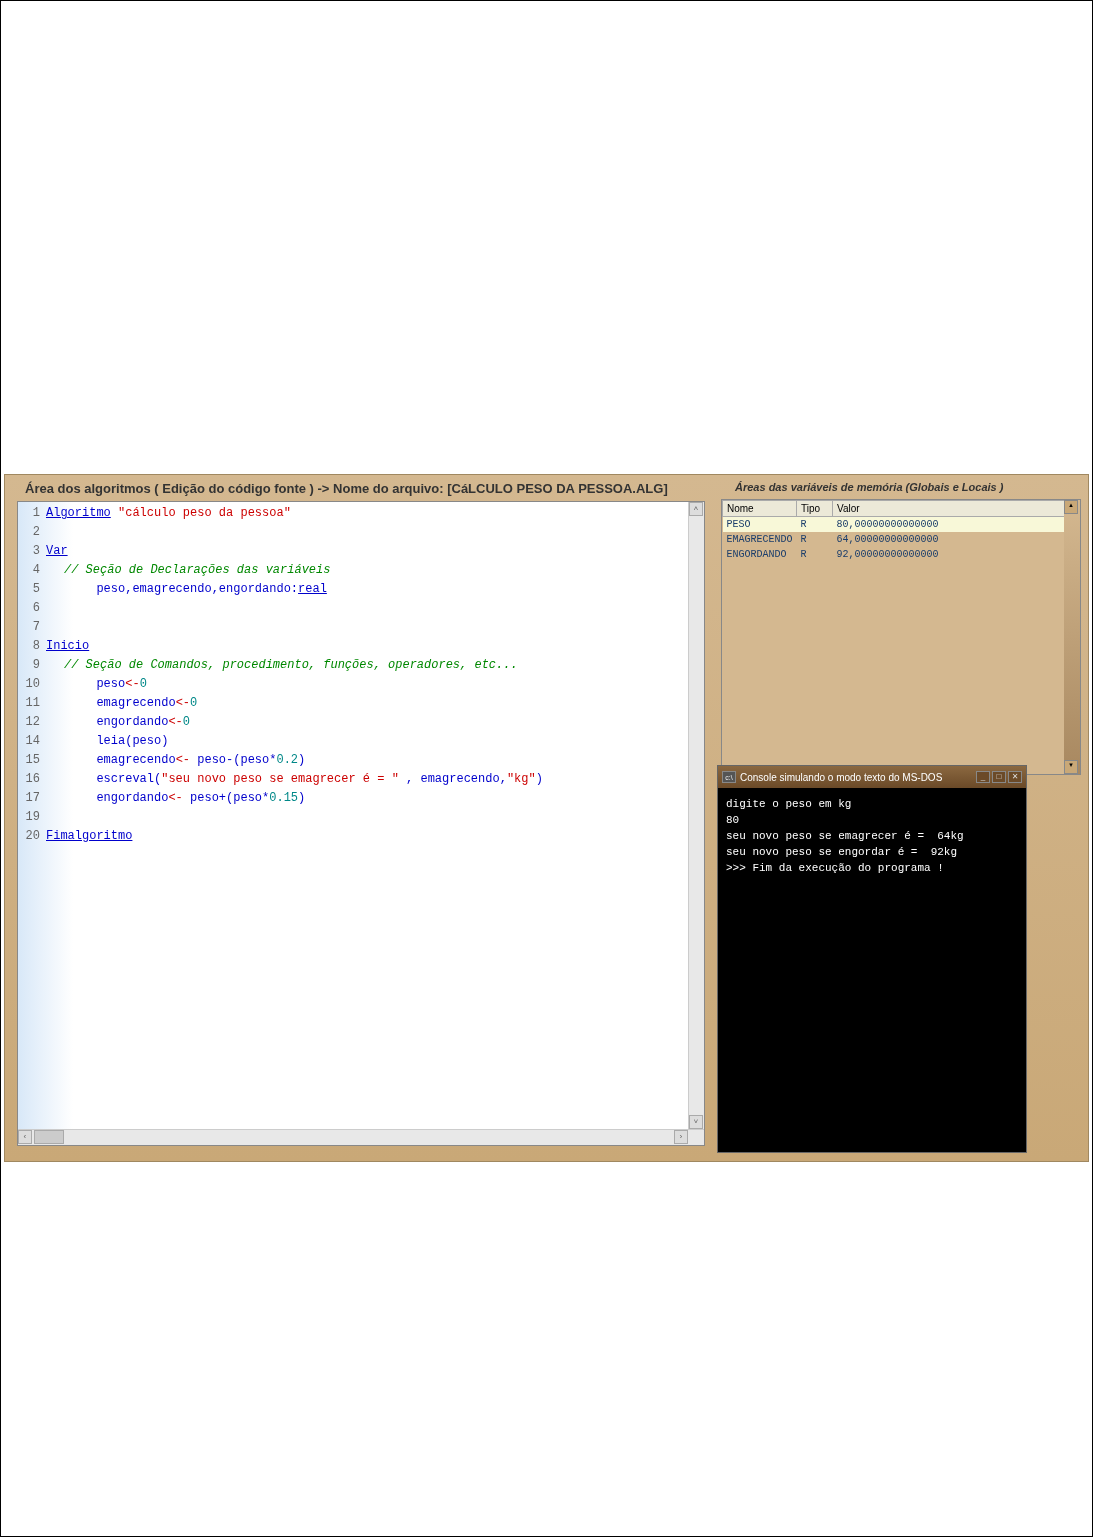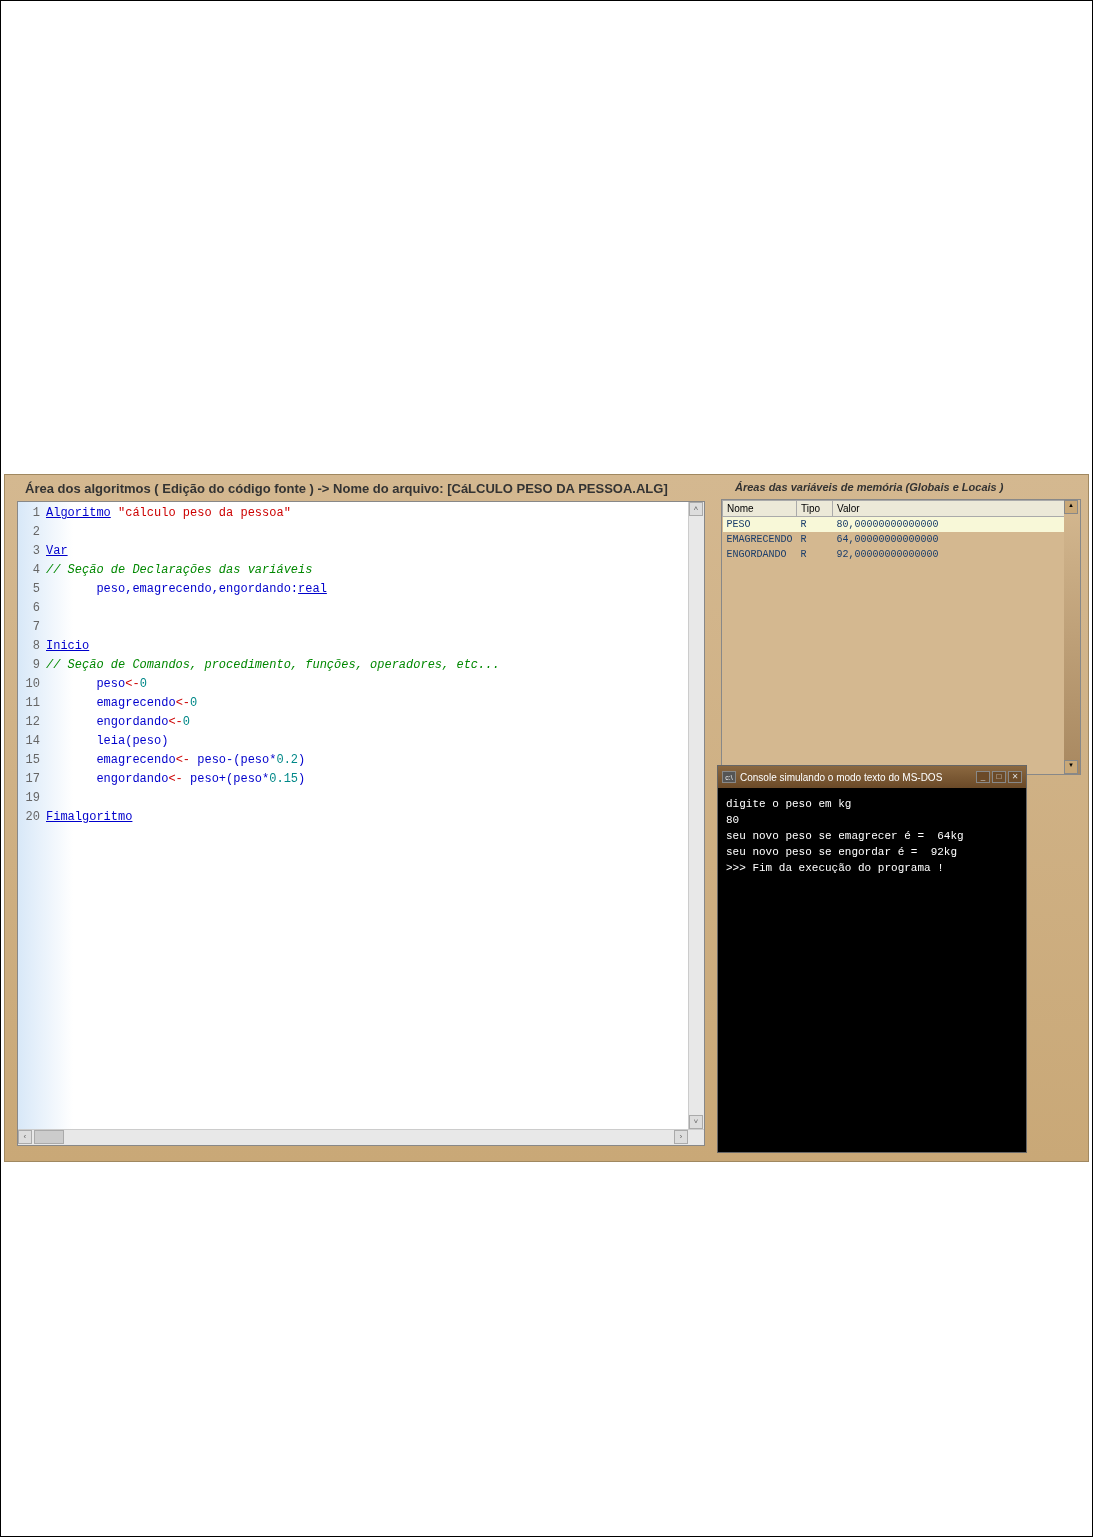--- a/index.html
+++ b/index.html
@@ -62,21 +62,21 @@
       padding-right: 6px;
       color: #666;
       flex-shrink: 0;
     }
     .line-text {
       white-space: pre;
     }
     .kw-underline { color: #0000cc; text-decoration: underline; }
     .kw-blue { color: #0000cc; }
     .str-red { color: #cc0000; }
-    .comment-green { color: #008800; font-style: italic; }
+    .comment-green { color: #008800; font-style: italic; margin-left: 18px; }
     .number-teal { color: #008888; }
     .vscroll {
       position: absolute;
       right: 0;
       top: 0;
       bottom: 16px;
       width: 16px;
       background: #e8e8e8;
       border-left: 1px solid #ccc;
     }
@@ -304,20 +304,24 @@
             <span class="line-number">12</span>
             <span class="line-text"><span class="kw-blue">       engordando</span><span class="str-red">&lt;-</span><span class="number-teal">0</span></span>
           </div>
           <div class="code-line">
             <span class="line-number">14</span>
             <span class="line-text"><span class="kw-blue">       leia(peso)</span></span>
           </div>
           <div class="code-line">
             <span class="line-number">15</span>
             <span class="line-text"><span class="kw-blue">       emagrecendo</span><span class="str-red">&lt;-</span><span class="kw-blue"> peso-(peso*</span><span class="number-teal">0.2</span><span class="kw-blue">)</span></span>
+          </div>
+          <div class="code-line">
+            <span class="line-number">16</span>
+            <span class="line-text"><span class="kw-blue">       escreval(</span><span class="str-red">"seu novo peso se emagrecer é = "</span><span class="kw-blue"> , emagrecendo,</span><span class="str-red">"kg"</span><span class="kw-blue">)</span></span>
           </div>
           <div class="code-line">
             <span class="line-number">17</span>
             <span class="line-text"><span class="kw-blue">       engordando</span><span class="str-red">&lt;-</span><span class="kw-blue"> peso+(peso*</span><span class="number-teal">0.15</span><span class="kw-blue">)</span></span>
           </div>
           <div class="code-line">
             <span class="line-number">19</span>
             <span class="line-text"></span>
           </div>
           <div class="code-line">

